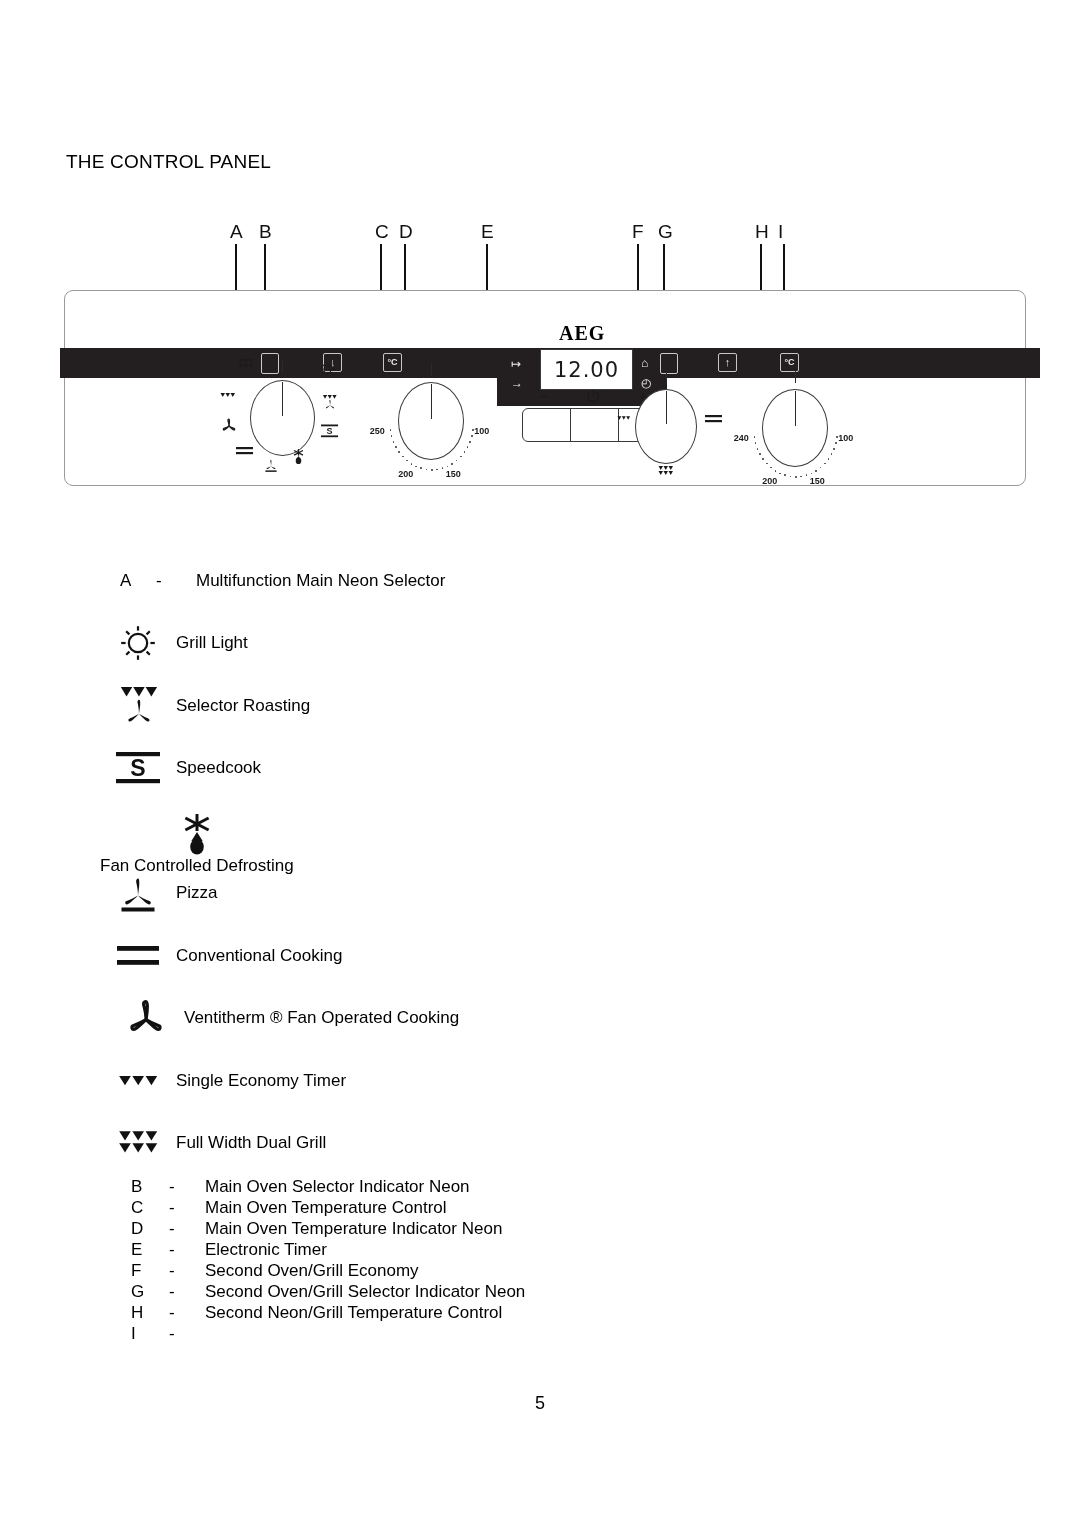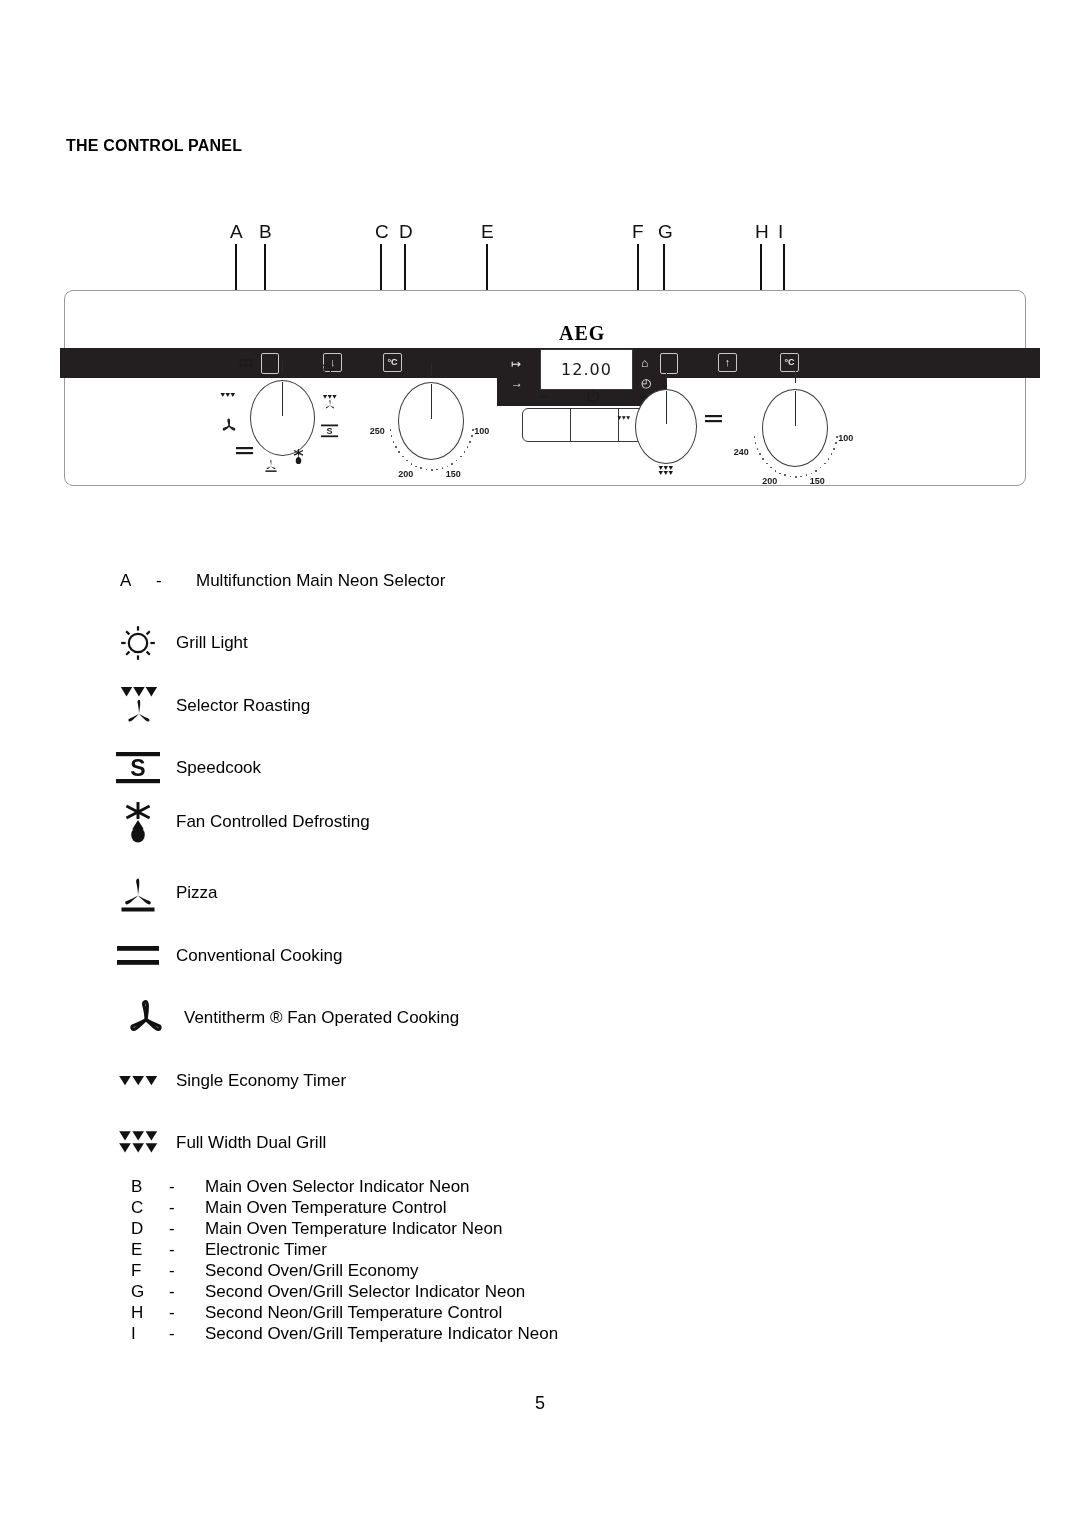--- a/index.html
+++ b/index.html
@@ -27,23 +27,23 @@
     left: 64px;
     top: 58px;
     font-size: 31px;
     font-weight: bold;
     letter-spacing: 0.2px;
     white-space: nowrap;
   }
   #section-title {
     position: absolute;
     left: 66px;
-    top: 137px;
-    font-size: 16px;
-    font-weight: bold;
+    top: 151px;
+    font-size: 19px;
+    font-weight: normal;
     letter-spacing: 0.2px;
     white-space: nowrap;
   }
 
   
   #diagram {
     position: absolute;
     left: 60px;
     top: 222px;
     width: 980px;
@@ -137,21 +137,21 @@
     top: 127px;
     width: 93px;
     height: 41px;
     background: #ffffff;
     border: 1px solid #3a3a3a;
     box-sizing: border-box;
     display: flex;
     align-items: center;
     justify-content: center;
     font-family: "DejaVu Sans", sans-serif;
-    font-size: 16px;
+    font-size: 21px;
     letter-spacing: 1px;
     color: #1a1a1a;
   }
   .timer-side-icon {
     position: absolute;
     color: #f0ecec;
     font-size: 12px;
     line-height: 12px;
   }
   .timer-btn-label {
@@ -513,21 +513,21 @@
         <div class="tick-dot" style="left: 745.548px; top: 252.462px;"></div>
         <div class="tick-dot" style="left: 750.61px; top: 250.562px;"></div>
         <div class="tick-dot" style="left: 755.42px; top: 247.945px;"></div>
         <div class="tick-dot" style="left: 759.902px; top: 244.653px;"></div>
         <div class="tick-dot" style="left: 763.983px; top: 240.739px;"></div>
         <div class="tick-dot" style="left: 767.598px; top: 236.267px;"></div>
         <div class="tick-dot" style="left: 770.688px; top: 231.307px;"></div>
         <div class="tick-dot" style="left: 773.205px; top: 225.94px;"></div>
         <div class="tick-dot" style="left: 775.106px; top: 220.252px;"></div>
         <div class="tick-dot" style="left: 776.362px; top: 214.335px;"></div>
-        <div class="temp-num" style="left: 673.805px; top: 211.245px; margin-top: 14px;">240</div>
+        <div class="temp-num" style="left: 673.805px; top: 211.245px;">240</div>
         <div class="temp-num" style="left: 702.214px; top: 253.724px;">200</div>
         <div class="temp-num" style="left: 749.786px; top: 253.724px;">150</div>
         <div class="temp-num" style="left: 778.195px; top: 211.245px;">100</div>
       </div>
   </div>
 
   <div id="legend">
     <div class="legend-row" style="top:0px;">
       <span class="legend-key">A</span>
       <span class="legend-dash">-</span>
@@ -570,21 +570,21 @@
         <div class="legend-row" style="top: 187px; left: 100px;">
           <div class="legend-sym-cell">
     <svg width="44" height="34" viewBox="0 0 22 17">
       <rect x="0" y="0.5" width="22" height="2.1" fill="#111"></rect>
       <rect x="0" y="14" width="22" height="2.1" fill="#111"></rect>
       <text x="11" y="12.4" font-family="Liberation Sans, sans-serif" font-size="11.5" font-weight="bold" text-anchor="middle" fill="#111">S</text>
     </svg>
   </div>
           <div class="legend-text">Speedcook</div>
         </div>
-        <div class="legend-row" style="top: 241px; left: 100px;">
+        <div class="legend-row" style="top: 262px; left: 100px; flex-direction: column;">
           <div class="legend-sym-cell">
     <svg width="32" height="44" viewBox="0 0 16 22">
       <g stroke="#111" stroke-width="1.5">
         <path d="M8 1 V9.5"></path>
                 <path d="M2.2 3 L13.8 9"></path>
                 <path d="M13.8 3 L2.2 9"></path>
       </g>
       <path d="M8 10 L5.2 14.5 H10.8 Z" fill="#111"></path>
       <ellipse cx="8" cy="17.4" rx="3.4" ry="3.9" fill="#111"></ellipse>
     </svg>
@@ -683,18 +683,17 @@
         <span>Second Oven/Grill Selector Indicator Neon</span>
       </div>
       <div class="code-row">
         <span class="code-key">H</span>
         <span class="code-dash">-</span>
         <span>Second Neon/Grill Temperature Control</span>
       </div>
       <div class="code-row">
         <span class="code-key">I</span>
         <span class="code-dash">-</span>
-        <span>Second Oven/Grill Temperature Indicator Neon</span>
       </div>
     </div>
 
   <div id="page-number">5</div>
 </div>
 
 </body></html>

